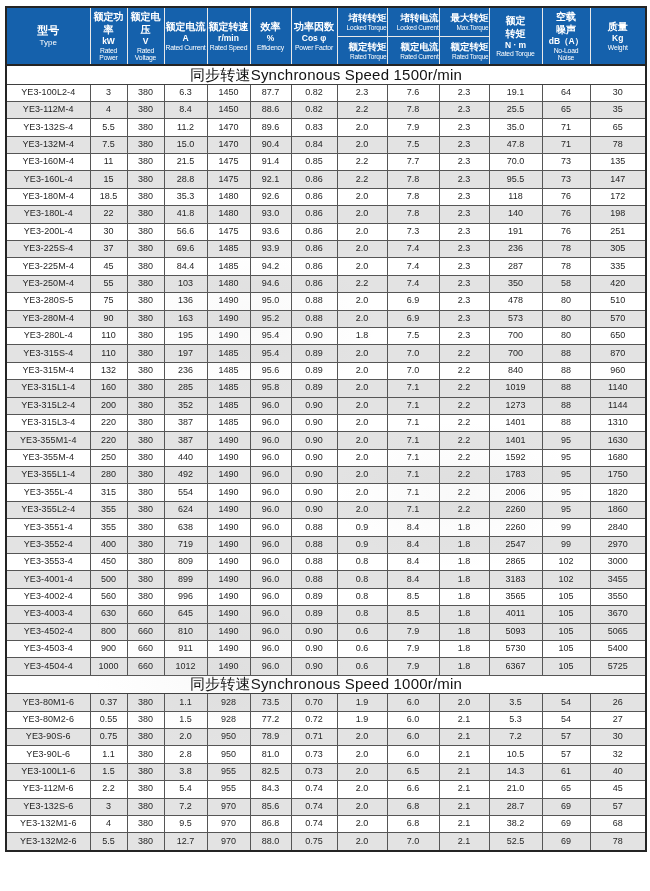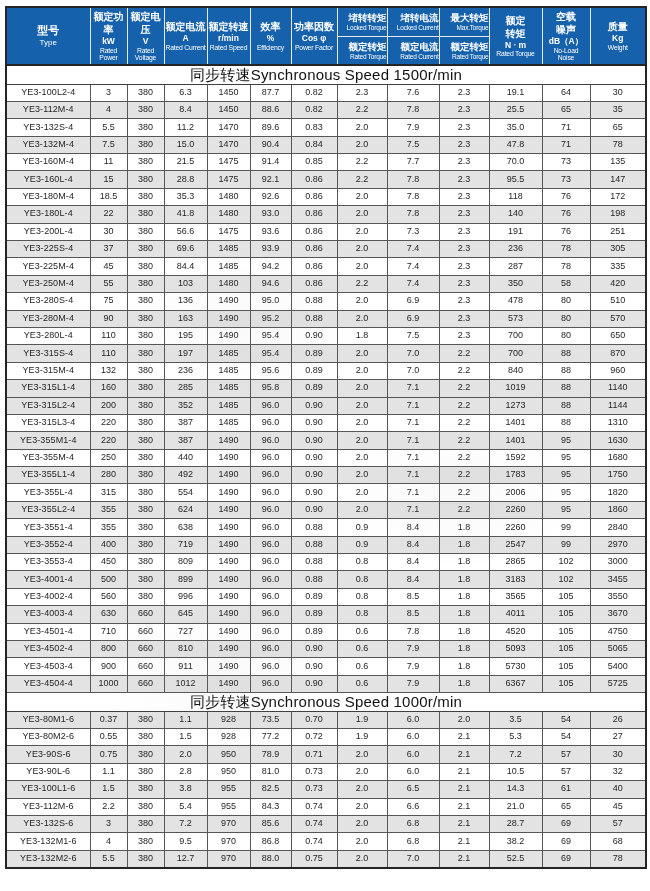--- a/index.html
+++ b/index.html
@@ -321,21 +321,21 @@
           <td>94.6</td>
           <td>0.86</td>
           <td>2.2</td>
           <td>7.4</td>
           <td>2.3</td>
           <td>350</td>
           <td>58</td>
           <td>420</td>
         </tr>
         <tr>
-          <td class="model">YE3-280S-4</td>
+          <td class="model">YE3-280S-5</td>
           <td>75</td>
           <td>380</td>
           <td>136</td>
           <td>1490</td>
           <td>95.0</td>
           <td>0.88</td>
           <td>2.0</td>
           <td>6.9</td>
           <td>2.3</td>
           <td>478</td>
@@ -604,35 +604,20 @@
           <td>645</td>
           <td>1490</td>
           <td>96.0</td>
           <td>0.89</td>
           <td>0.8</td>
           <td>8.5</td>
           <td>1.8</td>
           <td>4011</td>
           <td>105</td>
           <td>3670</td>
-        </tr>
-        <tr>
-          <td class="model">YE3-4501-4</td>
-          <td>710</td>
-          <td>660</td>
-          <td>727</td>
-          <td>1490</td>
-          <td>96.0</td>
-          <td>0.89</td>
-          <td>0.6</td>
-          <td>7.8</td>
-          <td>1.8</td>
-          <td>4520</td>
-          <td>105</td>
-          <td>4750</td>
         </tr>
         <tr class="alt">
           <td class="model">YE3-4502-4</td>
           <td>800</td>
           <td>660</td>
           <td>810</td>
           <td>1490</td>
           <td>96.0</td>
           <td>0.90</td>
           <td>0.6</td>

